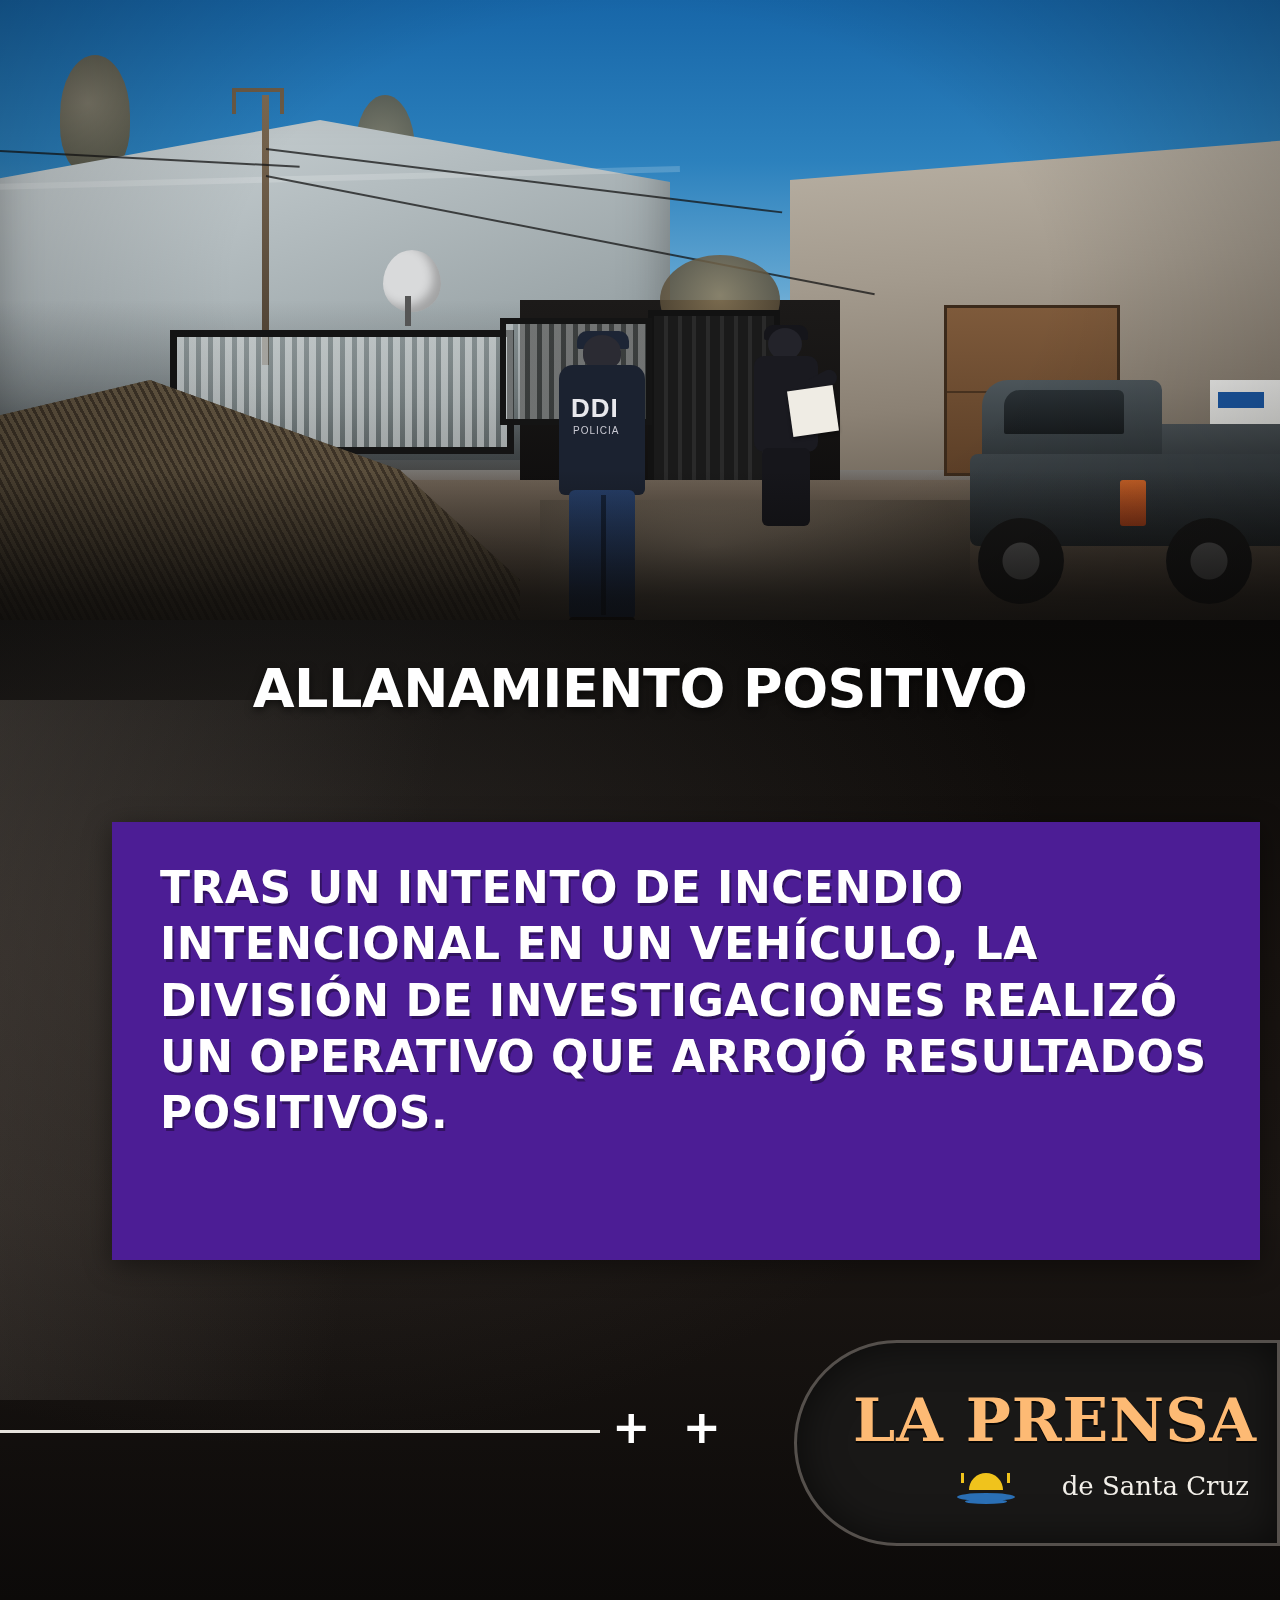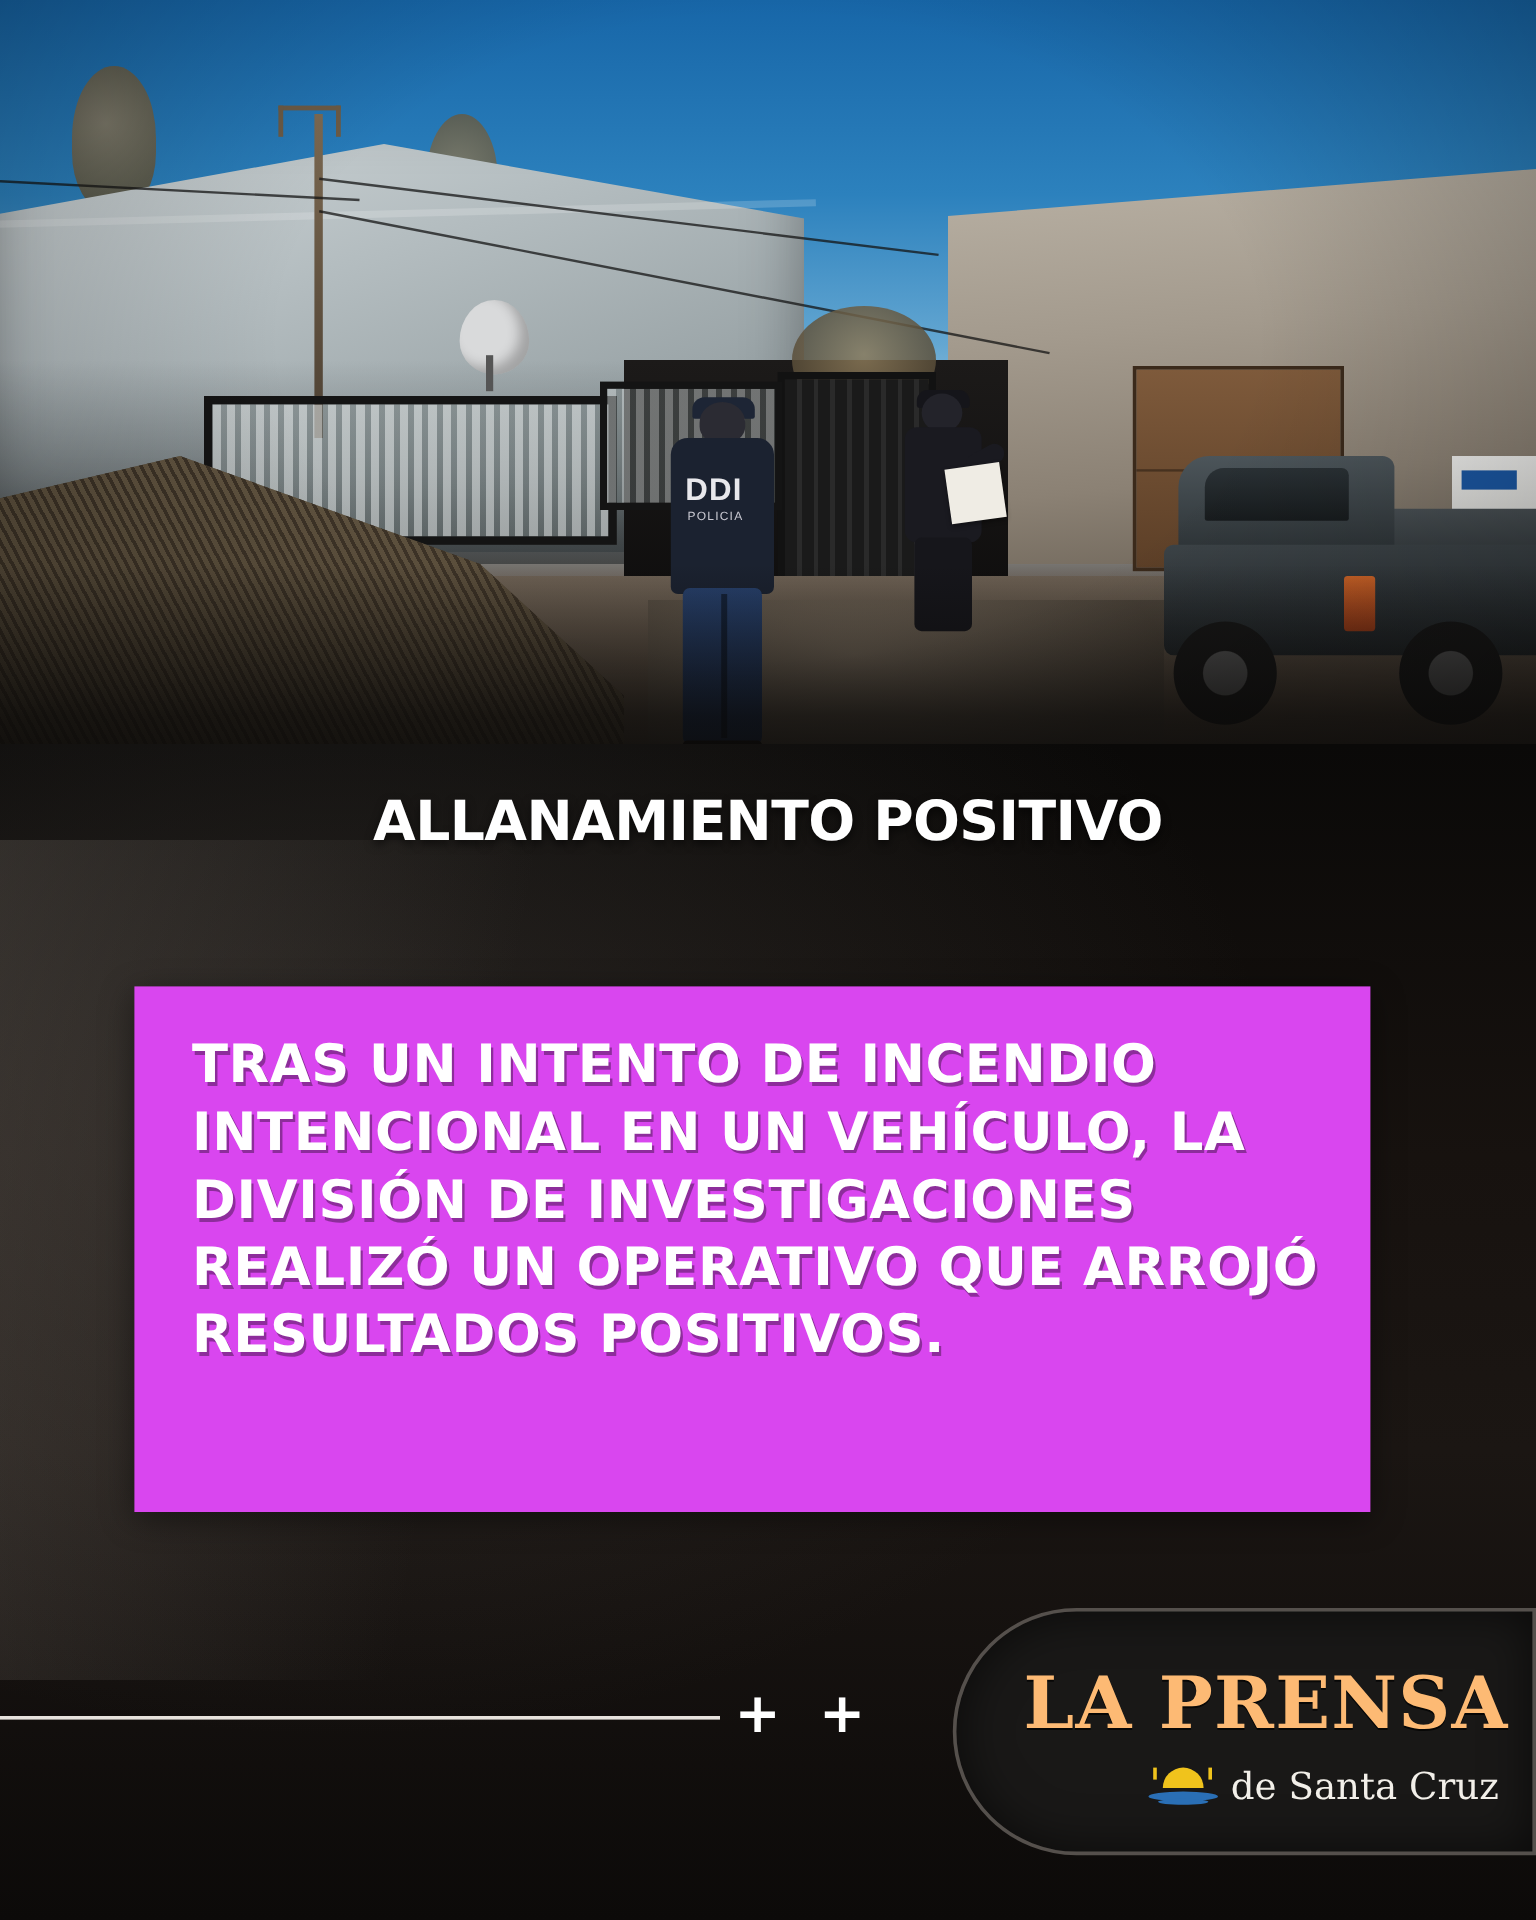--- a/index.html
+++ b/index.html
@@ -347,34 +347,34 @@
 
   
   .headline {
     position: absolute;
     left: 70px; top: 660px;
     width: 1140px;
     text-align: center;
     color: #ffffff;
     font-family: "DejaVu Sans", sans-serif;
     font-weight: bold;
-    font-size: 46px;
+    font-size: 54px;
     line-height: 1.08;
     letter-spacing: -0.5px;
     text-shadow: 0 3px 8px rgba(0,0,0,.6);
   }
   .headline .l2 { display: block; }
 
   
   .red-box {
     position: absolute;
     left: 112px; top: 822px;
-    width: 1030px;
+    width: 1148px;
     height: 438px;
-    background: #d946ef;
+    background: #4c1d95;
     box-shadow: 0 6px 26px rgba(0,0,0,.45);
   }
   .red-box p {
     margin: 0;
     padding: 38px 40px 0 48px;
     color: #ffffff;
     font-family: "DejaVu Sans", sans-serif;
     font-weight: bold;
     font-size: 44px;
     line-height: 1.28;
@@ -418,21 +418,21 @@
     font-weight: bold;
     font-size: 60px;
     letter-spacing: 1px;
     text-shadow: 0 2px 0 rgba(0,0,0,.7);
   }
   .logo-sub {
     position: absolute;
     right: 28px; top: 128px;
     color: #f2efe9;
     font-family: "DejaVu Serif", serif;
-    font-size: 31px;
+    font-size: 26px;
   }
   .logo-mark {
     position: absolute;
     left: 160px; top: 130px;
     width: 58px; height: 30px;
   }
   .logo-mark .sun {
     position: absolute;
     left: 12px; top: 0;
     width: 34px; height: 17px;

